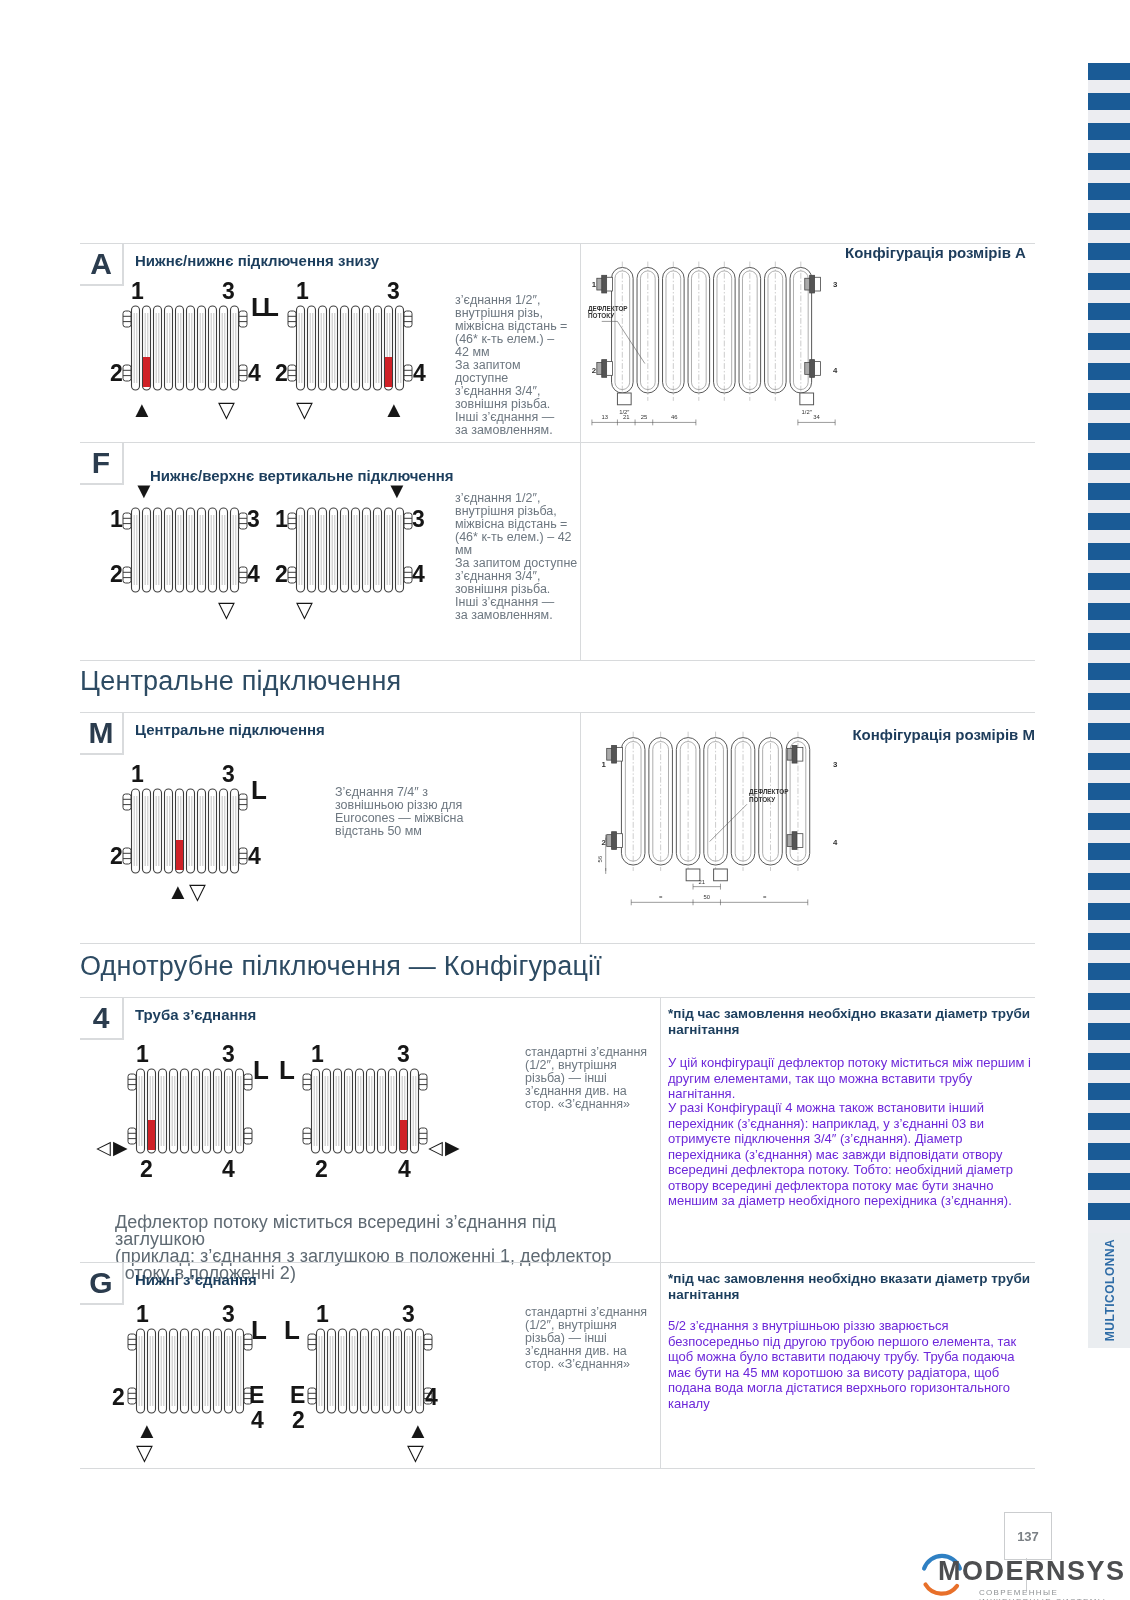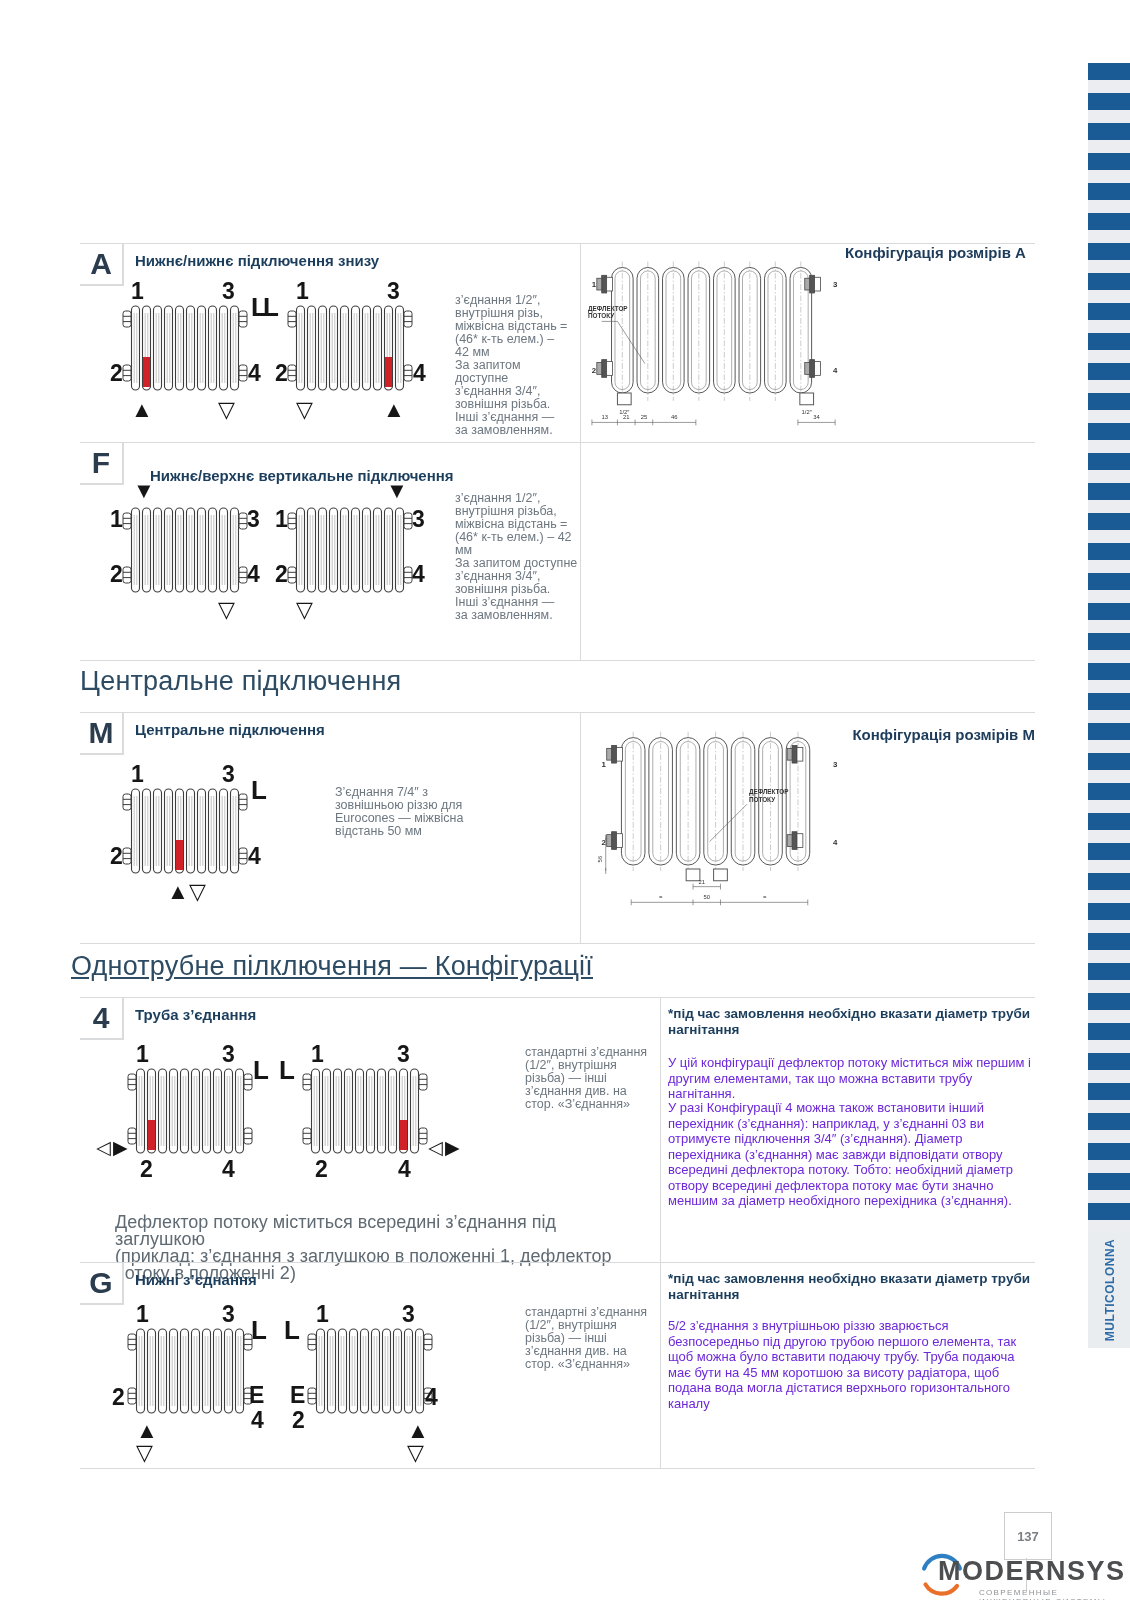--- a/index.html
+++ b/index.html
@@ -527,21 +527,21 @@
         <line x1="40" y1="181" x2="40" y2="187" stroke="#555" stroke-width="0.6"></line>
         <line x1="103" y1="181" x2="103" y2="187" stroke="#555" stroke-width="0.6"></line>
         <line x1="131" y1="181" x2="131" y2="187" stroke="#555" stroke-width="0.6"></line>
         <line x1="220" y1="181" x2="220" y2="187" stroke="#555" stroke-width="0.6"></line>
         <text x="70" y="181" font-size="6" font-weight="normal" text-anchor="middle" fill="#333" font-family="Liberation Sans, sans-serif">=</text>
         <text x="117" y="181" font-size="6" font-weight="normal" text-anchor="middle" fill="#333" font-family="Liberation Sans, sans-serif">50</text>
         <text x="176" y="181" font-size="6" font-weight="normal" text-anchor="middle" fill="#333" font-family="Liberation Sans, sans-serif">=</text>
       </svg></div>
   <div class="hline" style="left:80px;top:943px;width:955px;"></div>
 
-  <div class="big-heading" style="left:71px;top:951px;text-decoration:underline;">Однотрубне пілключення — Конфігурації</div>
+  <div class="big-heading" style="left:80px;top:951px;">Однотрубне пілключення — Конфігурації</div>
 
   <div class="hline" style="left:80px;top:997px;width:955px;"></div>
   <div class="vline" style="left:660px;top:997px;height:265px;"></div>
   <div class="letterbox" style="left:80px;top:998px;">4</div>
   <div class="sec-title" style="left:135px;top:1006px;">Труба з’єднання</div>
 
   <span class="numlbl" style="left:136px;top:1043px;">1</span>
   <span class="numlbl" style="left:222px;top:1043px;">3</span>
   <span class="biglbl" style="left:253px;top:1057px;">L</span>
   <div class="rad-body" style="left:127px;top:1066px;"><svg width="126" height="90" viewBox="-8 0 126 90">

